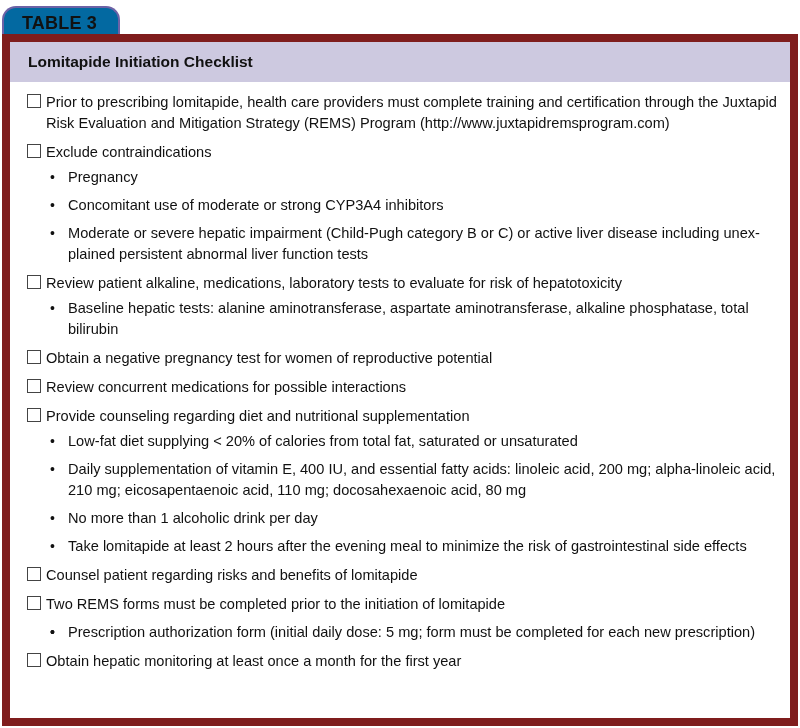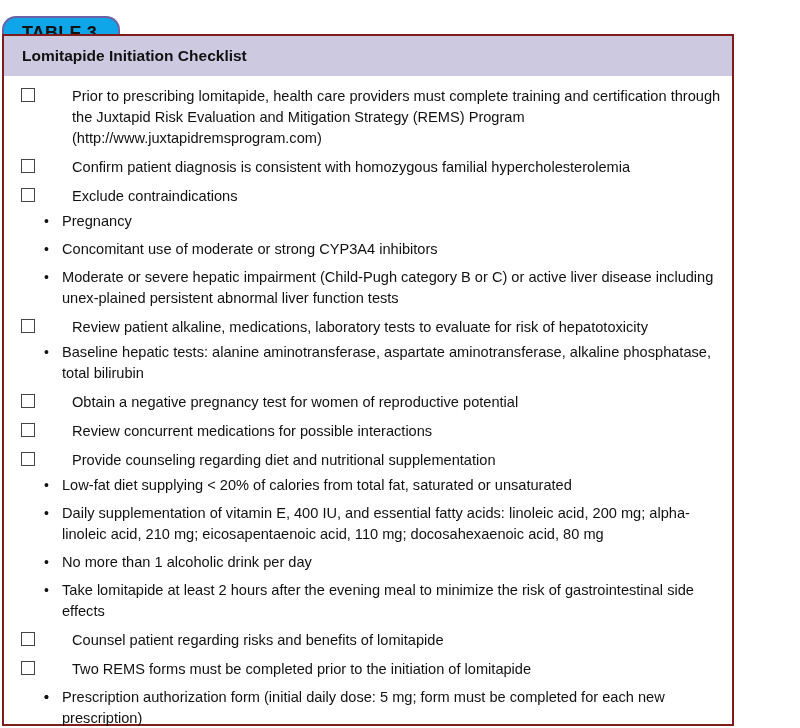--- a/index.html
+++ b/index.html
@@ -1,61 +1,57 @@
 <!DOCTYPE html>
 <html><head>
 <meta charset="utf-8">
 <style>
   html, body { margin: 0; padding: 0; background: #ffffff; }
   body { width: 800px; height: 728px; position: relative; overflow: hidden;
          font-family: "Liberation Sans", sans-serif; color: #111; }
   .tab {
-    position: absolute; left: 2px; top: 16px; width: 118px; height: 34px;
+    position: absolute; left: 2px; top: 6px; width: 118px; height: 34px;
     border: 2px solid #6d62a6; border-bottom: none; border-radius: 14px 14px 0 0;
-    background: #0ea5e9; box-sizing: border-box;
+    background: #0369a1; box-sizing: border-box;
   }
   .tab-label {
     position: absolute; left: 18px; top: 5px; font-weight: bold; font-size: 18px;
     letter-spacing: 0.2px; color: #111;
   }
   .frame {
-    position: absolute; left: 2px; top: 34px; width: 732px; height: 692px;
-    border: 2px solid #7f1d1d; box-sizing: border-box; background: #fff;
+    position: absolute; left: 2px; top: 34px; width: 796px; height: 692px;
+    border: 8px solid #7f1d1d; box-sizing: border-box; background: #fff;
   }
   .header {
     height: 40px; background: #cdc9e0; display: flex; align-items: center;
     padding-left: 18px; font-size: 15.5px; font-weight: bold; color: #111;
   }
   .list { padding: 10px 0 0 0; }
   .item { position: relative; padding-left: 36px; margin-bottom: 8px; }
   .checkbox {
     position: absolute; left: 17px; top: 2px; width: 14px; height: 14px;
     border: 1px solid #444; background: #fff; box-sizing: border-box; cursor: pointer;
   }
-  .item-text { display: block; font-size: 14.6px; line-height: 21px; padding-right: 8px; margin-left: 32px; }
+  .item-text { display: block; font-size: 14.6px; line-height: 21px; padding-right: 8px; }
   .subs { list-style: none; margin: 4px 0 0 0; padding: 0; }
   .sub { position: relative; padding-left: 22px; font-size: 14.6px; line-height: 21px; margin-bottom: 7px; padding-right: 6px; }
   .bullet { position: absolute; left: 4px; top: 0; font-size: 14px; }
 </style>
 </head>
 <body>
 
 <div class="tab">
   <span class="tab-label">TABLE 3</span>
 </div>
 <div class="frame">
   <div class="header">Lomitapide Initiation Checklist</div>
   <div class="list" id="checklist">
       <div class="item">
         <span class="checkbox"></span>
         <span class="item-text">Prior to prescribing lomitapide, health care providers must complete training and certification through the Juxtapid Risk Evaluation and Mitigation Strategy (REMS) Program (http://www.juxtapidremsprogram.com)</span>
-      </div>
-      <div class="item">
-        <span class="checkbox"></span>
-        <span class="item-text">Confirm patient diagnosis is consistent with homozygous familial hypercholesterolemia</span>
       </div>
       <div class="item">
         <span class="checkbox"></span>
         <span class="item-text">Exclude contraindications</span>
         <ul class="subs">
           <li class="sub"><span class="bullet">•</span><span>Pregnancy</span></li>
           <li class="sub"><span class="bullet">•</span><span>Concomitant use of moderate or strong CYP3A4 inhibitors</span></li>
           <li class="sub"><span class="bullet">•</span><span>Moderate or severe hepatic impairment (Child-Pugh category B or C) or active liver disease including unex-plained persistent abnormal liver function tests</span></li>
         </ul>
       </div>
@@ -89,14 +85,18 @@
         <span class="item-text">Counsel patient regarding risks and benefits of lomitapide</span>
       </div>
       <div class="item">
         <span class="checkbox"></span>
         <span class="item-text">Two REMS forms must be completed prior to the initiation of lomitapide</span>
         <ul class="subs">
           <li class="sub"><span class="bullet">•</span></li>
           <li class="sub"><span class="bullet">•</span><span>Prescription authorization form (initial daily dose: 5 mg; form must be completed for each new prescription)</span></li>
         </ul>
       </div>
+      <div class="item">
+        <span class="checkbox"></span>
+        <span class="item-text">Obtain hepatic monitoring at least once a month for the first year</span>
+      </div>
     </div>
 </div>
 
 </body></html>

